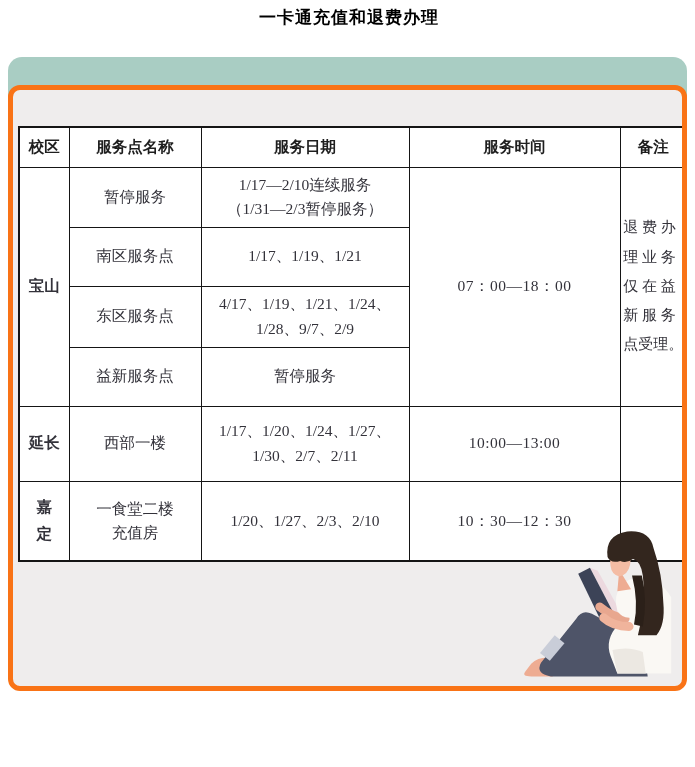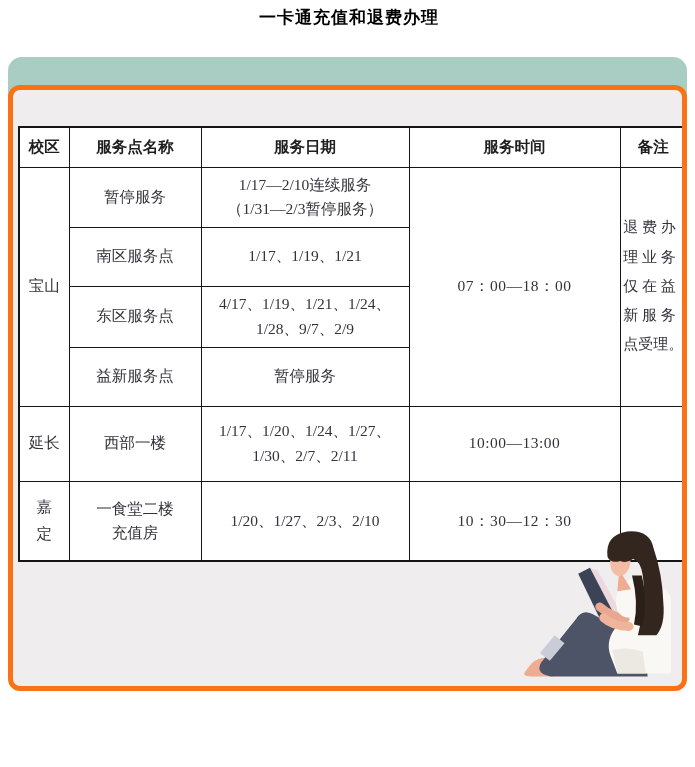--- a/index.html
+++ b/index.html
@@ -37,21 +37,21 @@
     font-size:15.5px; color:#33323a;
     text-align:center; vertical-align:middle;
     padding:2px;
     line-height:1.55;
   }
   table.svc th { font-weight:bold; color:#1e1e1e; }
 
   tr.r-head{ height:40px; } tr.r1{ height:60px; } tr.r2{ height:59px;padding-left:35px; }
   tr.r3{ height:61px;margin-left:40px; } tr.r4{ height:59px; } tr.r5{ height:75px; } tr.r6{ height:80px; }
 
-  td.campus { font-weight:normal; color:#26262c; }
+  td.campus { font-weight:bold; color:#26262c; }
   .campus-break { display:inline-block; width:1.1em; word-break:break-all; line-height:1.7; }
 
   td.timecell { text-align:left; padding-left:43px; letter-spacing:0.5px; }
   td.time-top { vertical-align:top; padding-top:14px;margin-left:24px; }
   td.date-bottom { vertical-align:bottom; padding-bottom:16px; }
 
   .dline { display:block; }
 
   td.remarkcell { padding:0 4px; }
   .remark-line { display:block; text-align:left; line-height:1.95; font-size:15px; color:#33323a; }

